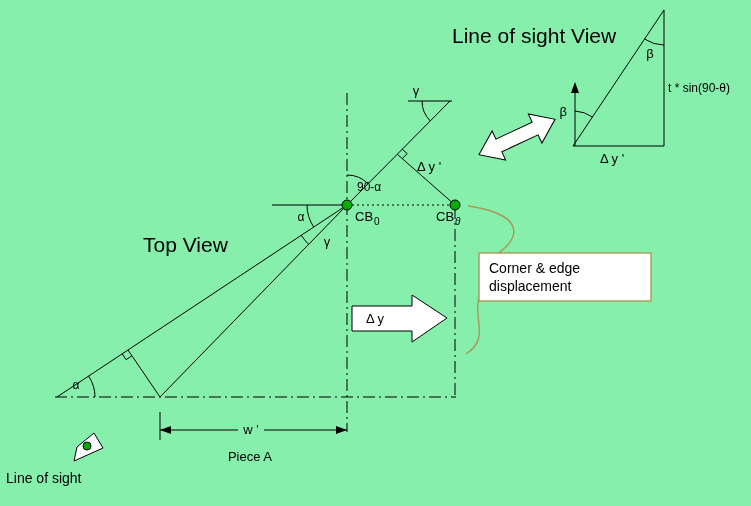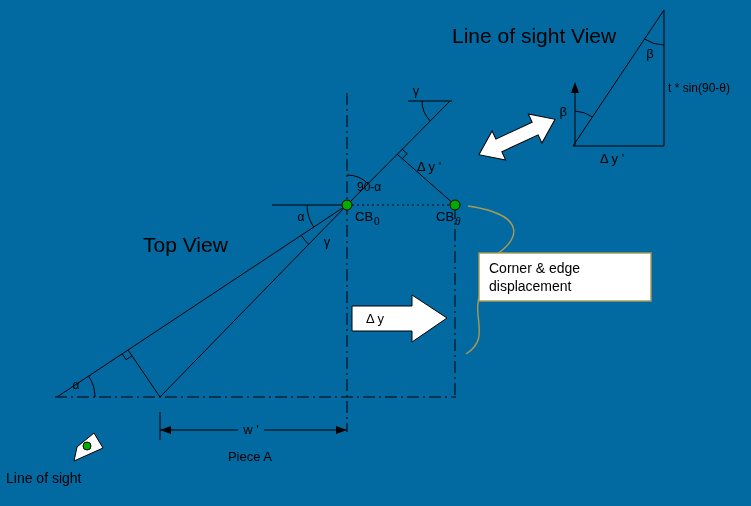--- a/index.html
+++ b/index.html
@@ -1,16 +1,16 @@
 <!DOCTYPE html>
 <html><head>
 <meta charset="utf-8">
 <style>
   html,body{margin:0;padding:0;background:#ffffff;}
-  #stage{position:relative;width:751px;height:506px;background:#0369a1;overflow:hidden;
+  #stage{position:relative;width:751px;height:506px;background:#86efac;overflow:hidden;
          font-family:"Liberation Sans",sans-serif;}
   svg{display:block;}
   svg text{font-family:"Liberation Sans",sans-serif;fill:#000000;}
   .t-title{font-size:21px;}
   .t-label{font-size:13px;}
   .t-small{font-size:12px;}
   .t-sub{font-size:10px;}
   .t-callout{font-size:14px;}
   .ln{stroke:#000000;stroke-width:1;fill:none;}
   .dashdot{stroke:#000000;stroke-width:1;fill:none;stroke-dasharray:12 4 2 4;}

